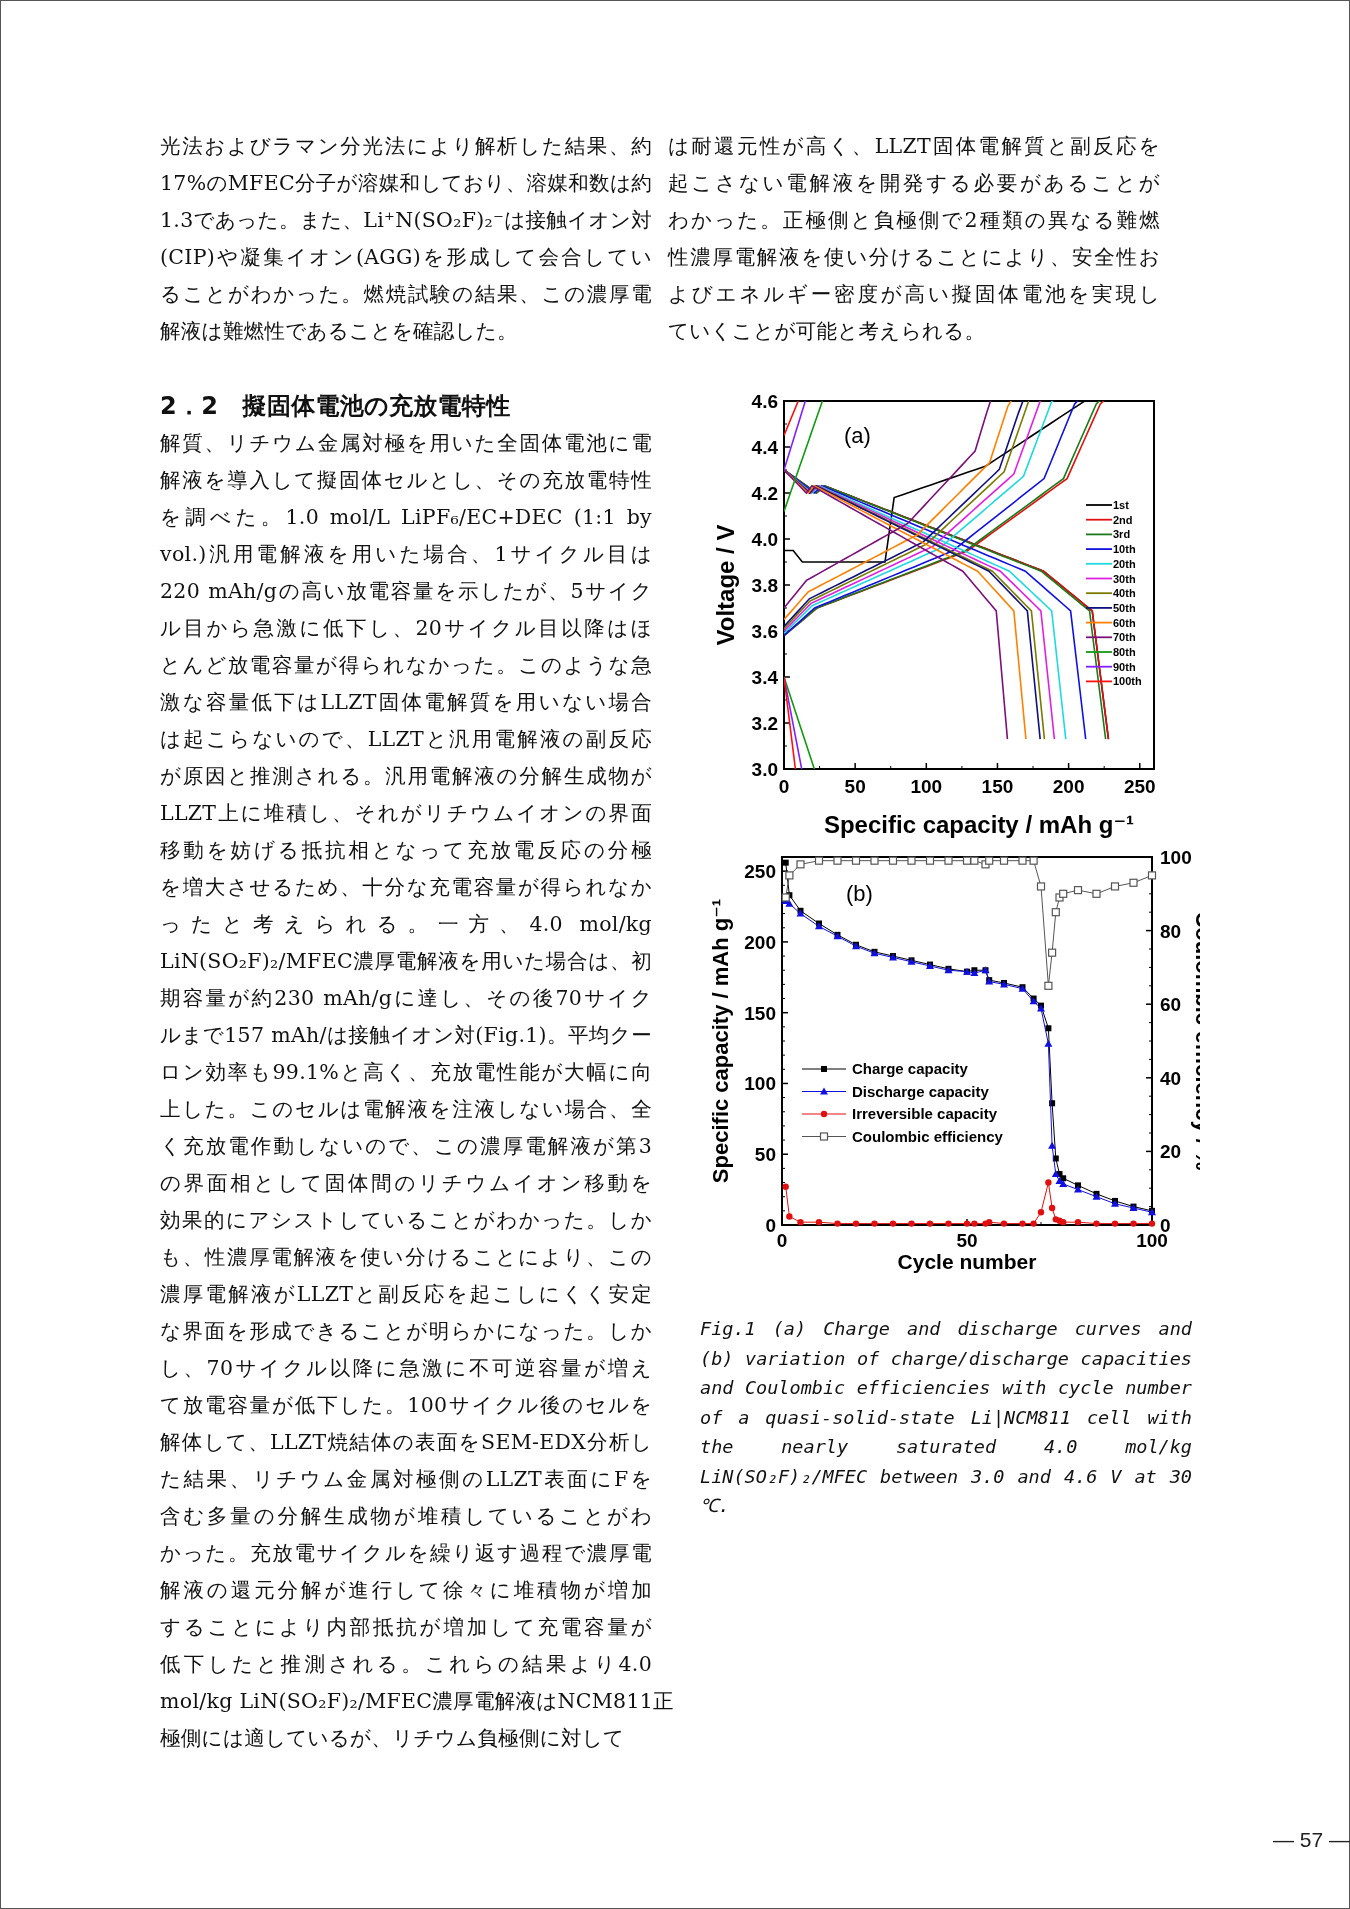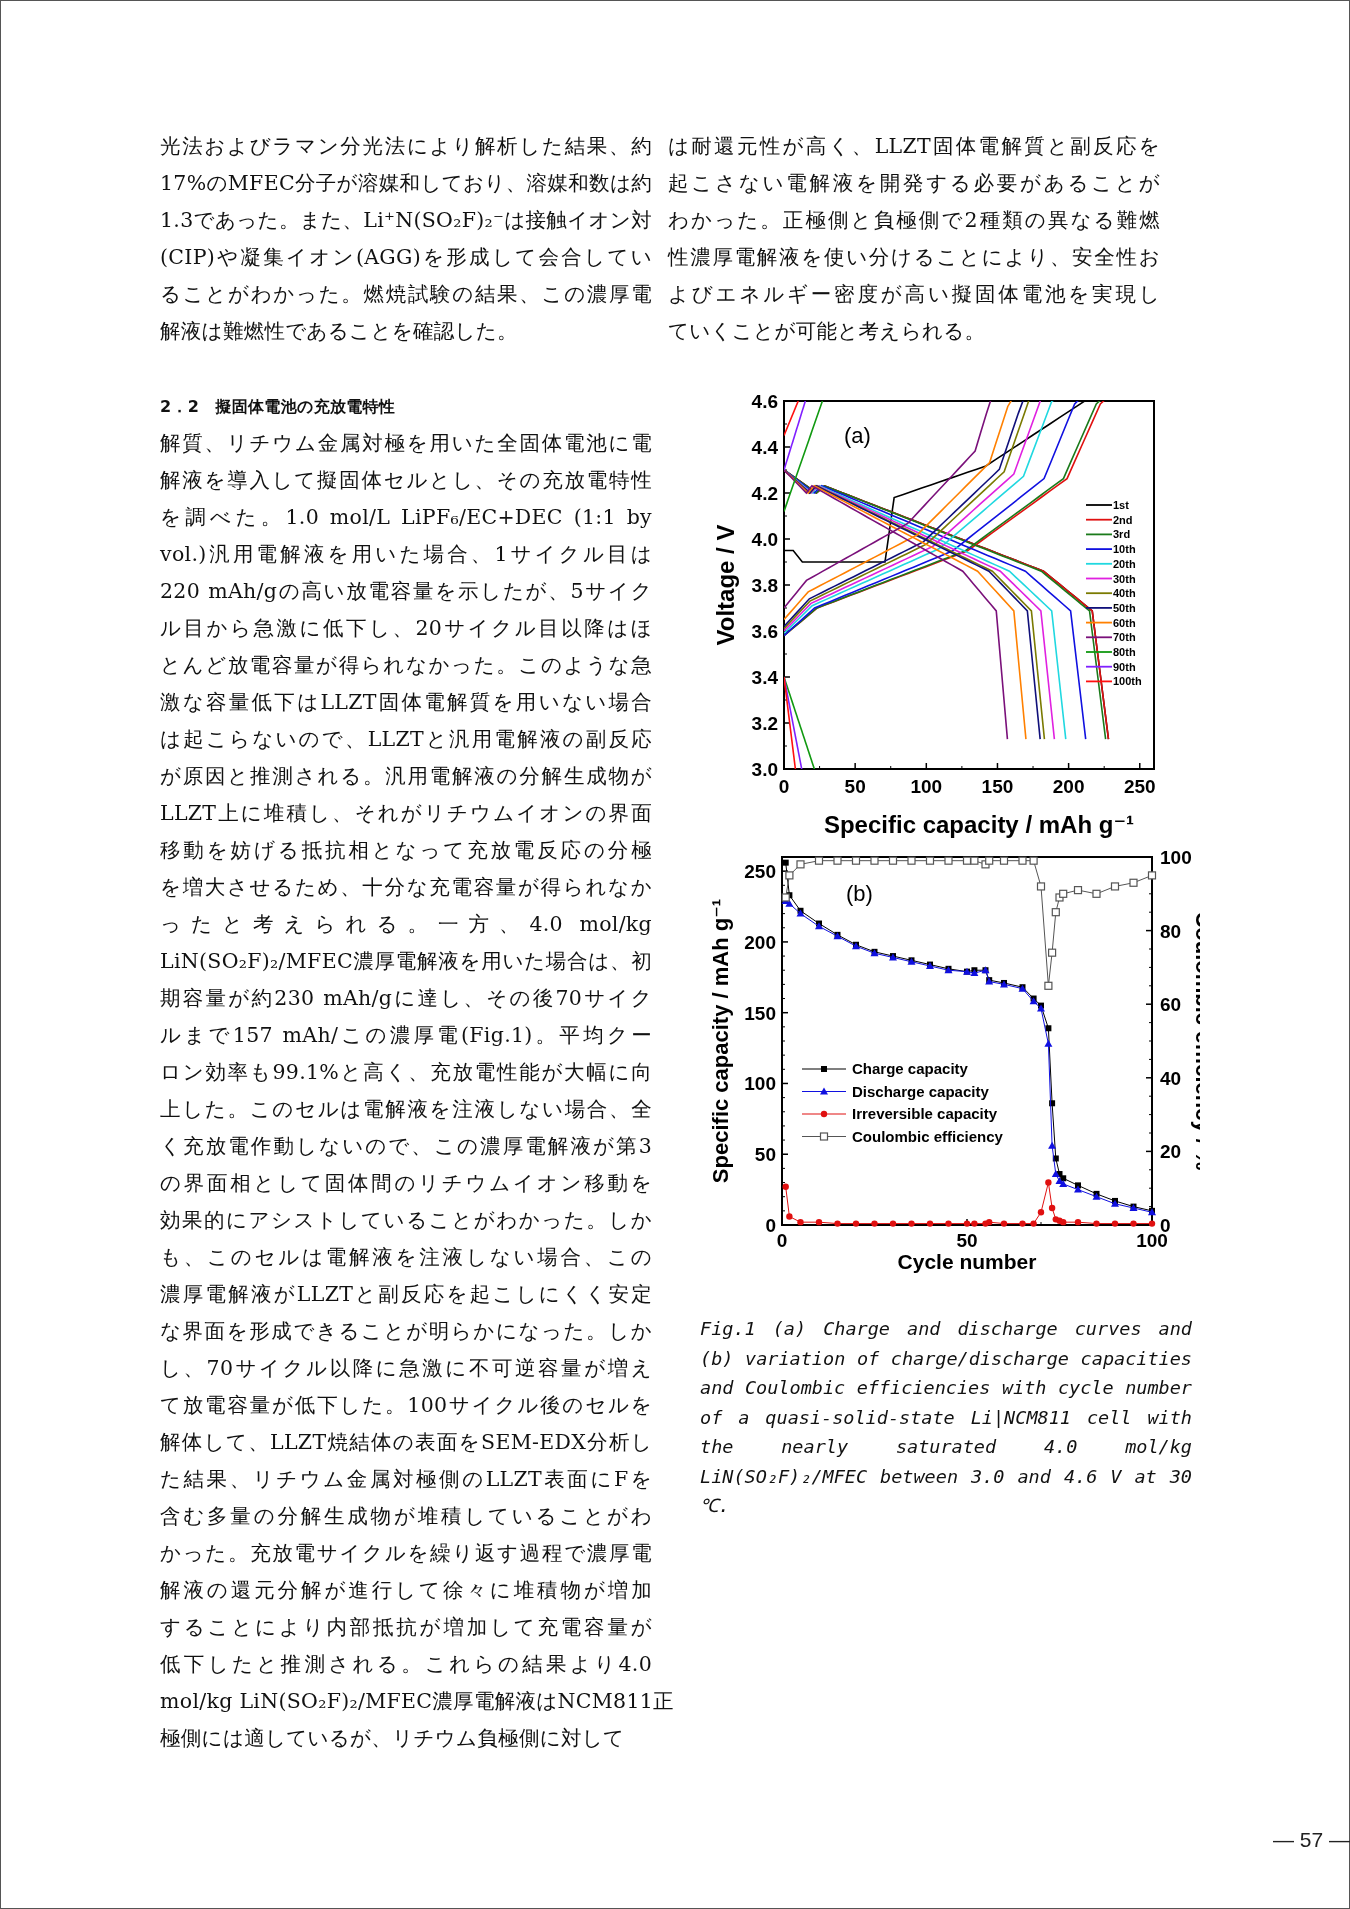--- a/index.html
+++ b/index.html
@@ -5,21 +5,21 @@
   html, body { margin: 0; padding: 0; background: #ffffff; }
   body { width: 1350px; height: 1909px; position: relative; overflow: hidden;
          font-family: "DejaVu Serif", "Liberation Serif", serif; color: #111; }
   .page-border { position: absolute; left: 0; top: 0; width: 1348px; height: 1907px; border: 1px solid #555; }
   .col { position: absolute; font-size: 20.5px; line-height: 37px; letter-spacing: 0.3px; }
   .col-left { left: 160px; top: 128px; width: 492px; }
   .col-right { left: 668px; top: 128px; width: 492px; }
   .para { margin: 0; text-align: justify; }
   .line { display: block; white-space: nowrap; text-align: justify; text-align-last: justify; height: 37px; }
   .line.last { text-align-last: left; }
-  .heading { font-family: "DejaVu Sans", "Liberation Sans", sans-serif; font-weight: bold; font-size: 16px; margin-top: 38px; height: 37px; line-height: 37px; }
+  .heading { font-family: "DejaVu Sans", "Liberation Sans", sans-serif; font-weight: bold; font-size: 24px; margin-top: 38px; height: 37px; line-height: 37px; }
   .figure { position: absolute; left: 700px; top: 385px; width: 500px; }
   .chart-svg text { font-family: "Liberation Sans", "DejaVu Sans", sans-serif; }
   .caption { position: absolute; left: 700px; top: 1314px; width: 492px; font-family: "DejaVu Sans Mono", "Liberation Mono", monospace; font-size: 18.5px; line-height: 29.5px; font-style: italic; }
   .caption .line { height: 29.5px; }
   .page-number { position: absolute; left: 0; width: 1350px; top: 1828px; text-align: right;
                  font-family: "Liberation Sans", "DejaVu Sans", sans-serif; font-size: 21px; color: #222; }
 </style>
 </head>
 <body>
 
@@ -45,27 +45,27 @@
       <span class="line">とんど放電容量が得られなかった。このような急</span>
       <span class="line">激な容量低下はLLZT固体電解質を用いない場合</span>
       <span class="line">は起こらないので、LLZTと汎用電解液の副反応</span>
       <span class="line">が原因と推測される。汎用電解液の分解生成物が</span>
       <span class="line">LLZT上に堆積し、それがリチウムイオンの界面</span>
       <span class="line">移動を妨げる抵抗相となって充放電反応の分極</span>
       <span class="line">を増大させるため、十分な充電容量が得られなか</span>
       <span class="line">ったと考えられる。一方、4.0 mol/kg</span>
       <span class="line">LiN(SO₂F)₂/MFEC濃厚電解液を用いた場合は、初</span>
       <span class="line">期容量が約230 mAh/gに達し、その後70サイク</span>
-      <span class="line">ルまで157 mAh/この濃厚電(Fig.1)。平均クー</span>
+      <span class="line">ルまで157 mAh/は接触イオン対(Fig.1)。平均クー</span>
       <span class="line">ロン効率も99.1%と高く、充放電性能が大幅に向</span>
       <span class="line">上した。このセルは電解液を注液しない場合、全</span>
       <span class="line">く充放電作動しないので、この濃厚電解液が第3</span>
       <span class="line">の界面相として固体間のリチウムイオン移動を</span>
       <span class="line">効果的にアシストしていることがわかった。しか</span>
-      <span class="line">も、このセルは電解液を注液しない場合、この</span>
+      <span class="line">も、性濃厚電解液を使い分けることにより、この</span>
       <span class="line">濃厚電解液がLLZTと副反応を起こしにくく安定</span>
       <span class="line">な界面を形成できることが明らかになった。しか</span>
       <span class="line">し、70サイクル以降に急激に不可逆容量が増え</span>
       <span class="line">て放電容量が低下した。100サイクル後のセルを</span>
       <span class="line">解体して、LLZT焼結体の表面をSEM-EDX分析し</span>
       <span class="line">た結果、リチウム金属対極側のLLZT表面にFを</span>
       <span class="line">含む多量の分解生成物が堆積していることがわ</span>
       <span class="line">かった。充放電サイクルを繰り返す過程で濃厚電</span>
       <span class="line">解液の還元分解が進行して徐々に堆積物が増加</span>
       <span class="line">することにより内部抵抗が増加して充電容量が</span>

